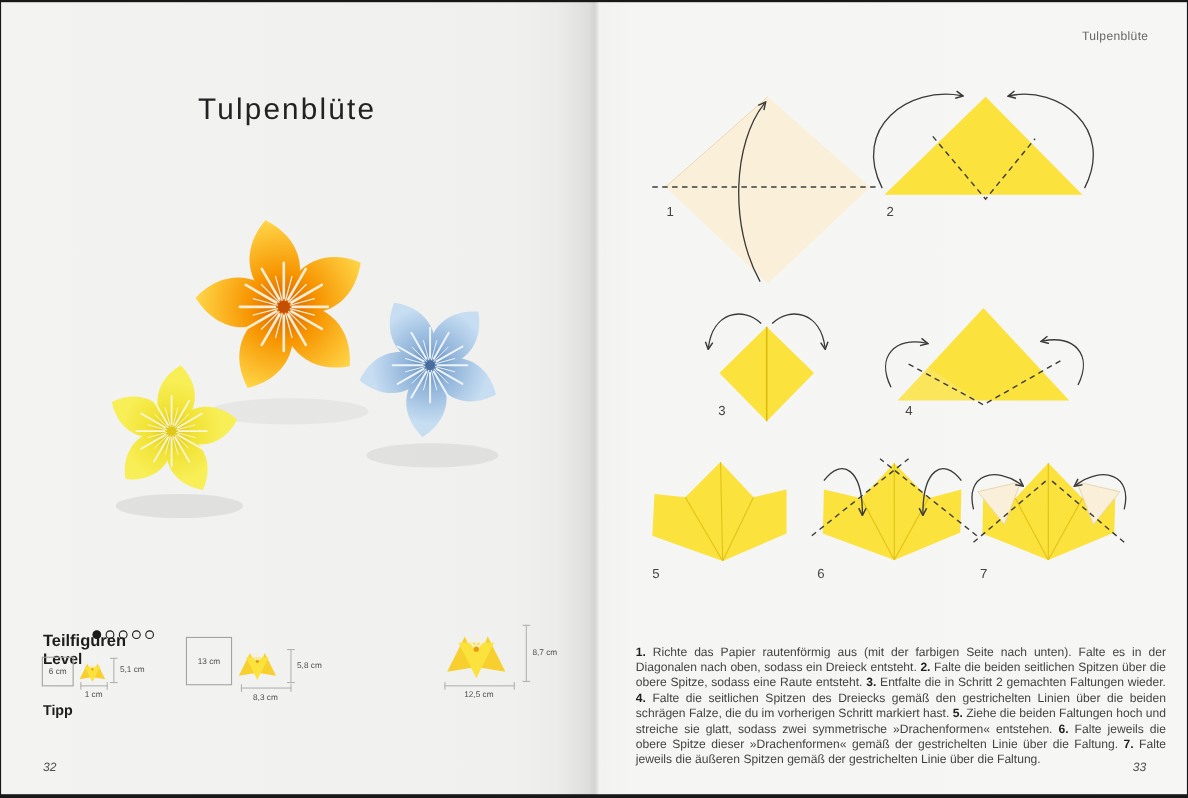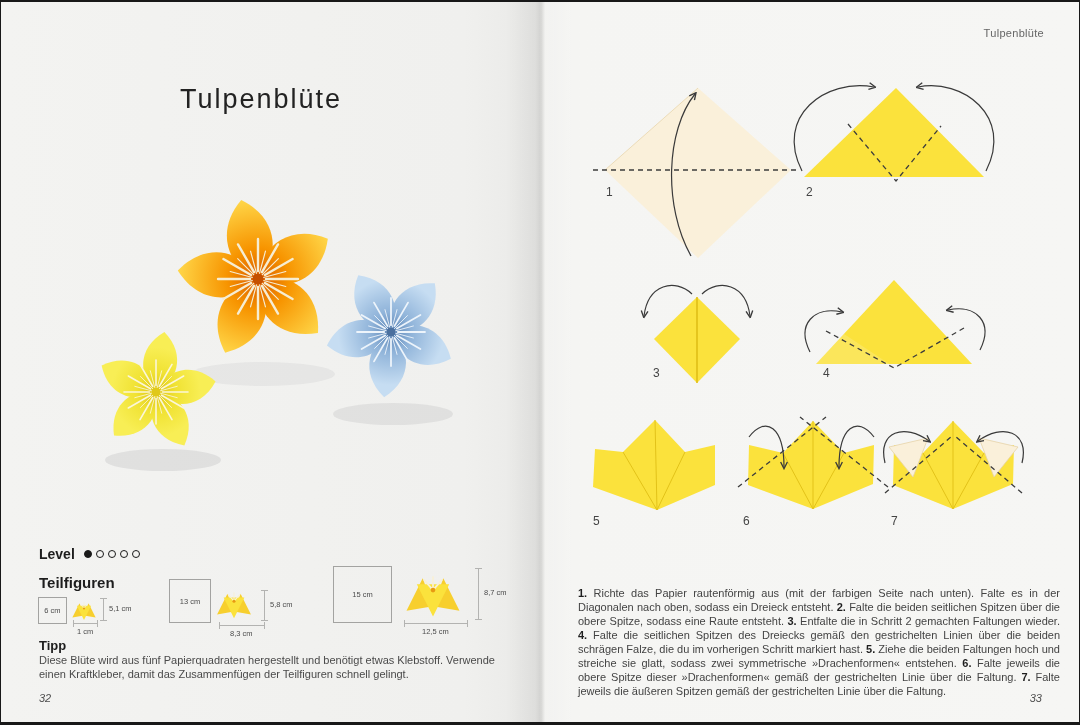--- a/index.html
+++ b/index.html
@@ -14,21 +14,21 @@
   .page-left{left:0;background:linear-gradient(to right,#f3f3f1 0%,#f0f0ee 86%,#e9e9e7 100%);}
   .page-right{left:539px;background:linear-gradient(to right,#ededeb 0%,#f5f5f3 6%,#f6f6f4 100%);}
   .gutter{position:absolute;left:505px;top:0;width:70px;height:720px;pointer-events:none;
     background:linear-gradient(to right,rgba(0,0,0,0) 0%,rgba(0,0,0,0.05) 42%,rgba(0,0,0,0.10) 50%,rgba(255,255,255,0.25) 56%,rgba(0,0,0,0) 100%);}
   .abs{position:absolute;}
   
   .title{left:0;top:82px;width:520px;text-align:center;
     font-size:27px;font-weight:300;letter-spacing:2px;color:#222;}
   .h-bold{font-weight:bold;color:#1d1d1d;}
   .level-row{left:38px;top:544px;display:flex;align-items:center;gap:9px;}
-  .level-label{font-size:14px;}
+  .level-label{font-size:14px;margin-top:45px;}
   .dots{display:flex;align-items:center;gap:4px;}
   .dot{width:8px;height:8px;border:1.3px solid #1a1a1a;border-radius:50%;box-sizing:border-box;display:inline-block;}
   .dot.filled{background:#1a1a1a;}
   .abm{left:38px;top:572px;font-size:15px;}
   .sq{border:1px solid #a3a3a1;display:flex;align-items:center;justify-content:center;}
   .sq span{font-size:7.5px;color:#4c4c4c;}
   .dlab{font-size:7.5px;color:#4c4c4c;white-space:nowrap;}
   .vline{width:1px;background:#b3b3b1;}
   .vline::before,.vline::after{content:"";position:absolute;left:-3px;width:7px;height:1px;background:#b3b3b1;}
   .vline::before{top:0;}.vline::after{bottom:0;}
@@ -176,33 +176,29 @@
       <span>13 cm</span>
       </div>
     <svg class="abs" style="left:213px;top:587px" width="40" height="32" viewBox="0 0 40 34">
         <use href="#mini-flower"></use>
       </svg>
     <div class="abs vline" style="left:263px;top:588px;height:31px"></div>
     <span class="abs dlab" style="left:269px;top:598px">5,8 cm</span>
     <div class="abs hline" style="left:218px;top:623px;width:46px"></div>
     <span class="abs dlab" style="left:229px;top:627px">8,3 cm</span>
 
-    <div class="abs sq" style="left:332px;top:564px;width:57px;height:55px">
-      <span>15 cm</span>
-      </div>
     <svg class="abs" style="left:401px;top:569px" width="62" height="50" viewBox="0 0 40 34">
         <use href="#mini-flower"></use>
       </svg>
     <div class="abs vline" style="left:477px;top:566px;height:52px"></div>
     <span class="abs dlab" style="left:483px;top:586px">8,7 cm</span>
     <div class="abs hline" style="left:403px;top:621px;width:64px"></div>
     <span class="abs dlab" style="left:421px;top:625px">12,5 cm</span>
 
     <div class="abs tip-h h-bold">Tipp</div>
-    <div class="abs tip-body">Diese Blüte wird aus fünf Papierquadraten hergestellt und benötigt etwas Klebstoff. Verwende einen Kraftkleber, damit das Zusammenfügen der Teilfiguren schnell gelingt.</div>
 
     <span class="abs pagenum" style="left:38px;top:690px">32</span>
   </div>
 
   <div class="page page-right"></div>
 
   <span class="abs running-head">Tulpenblüte</span>
 
   <svg class="abs" style="left:590px;top:76px" width="212" height="196" viewBox="0 0 212 196">
     <defs>

